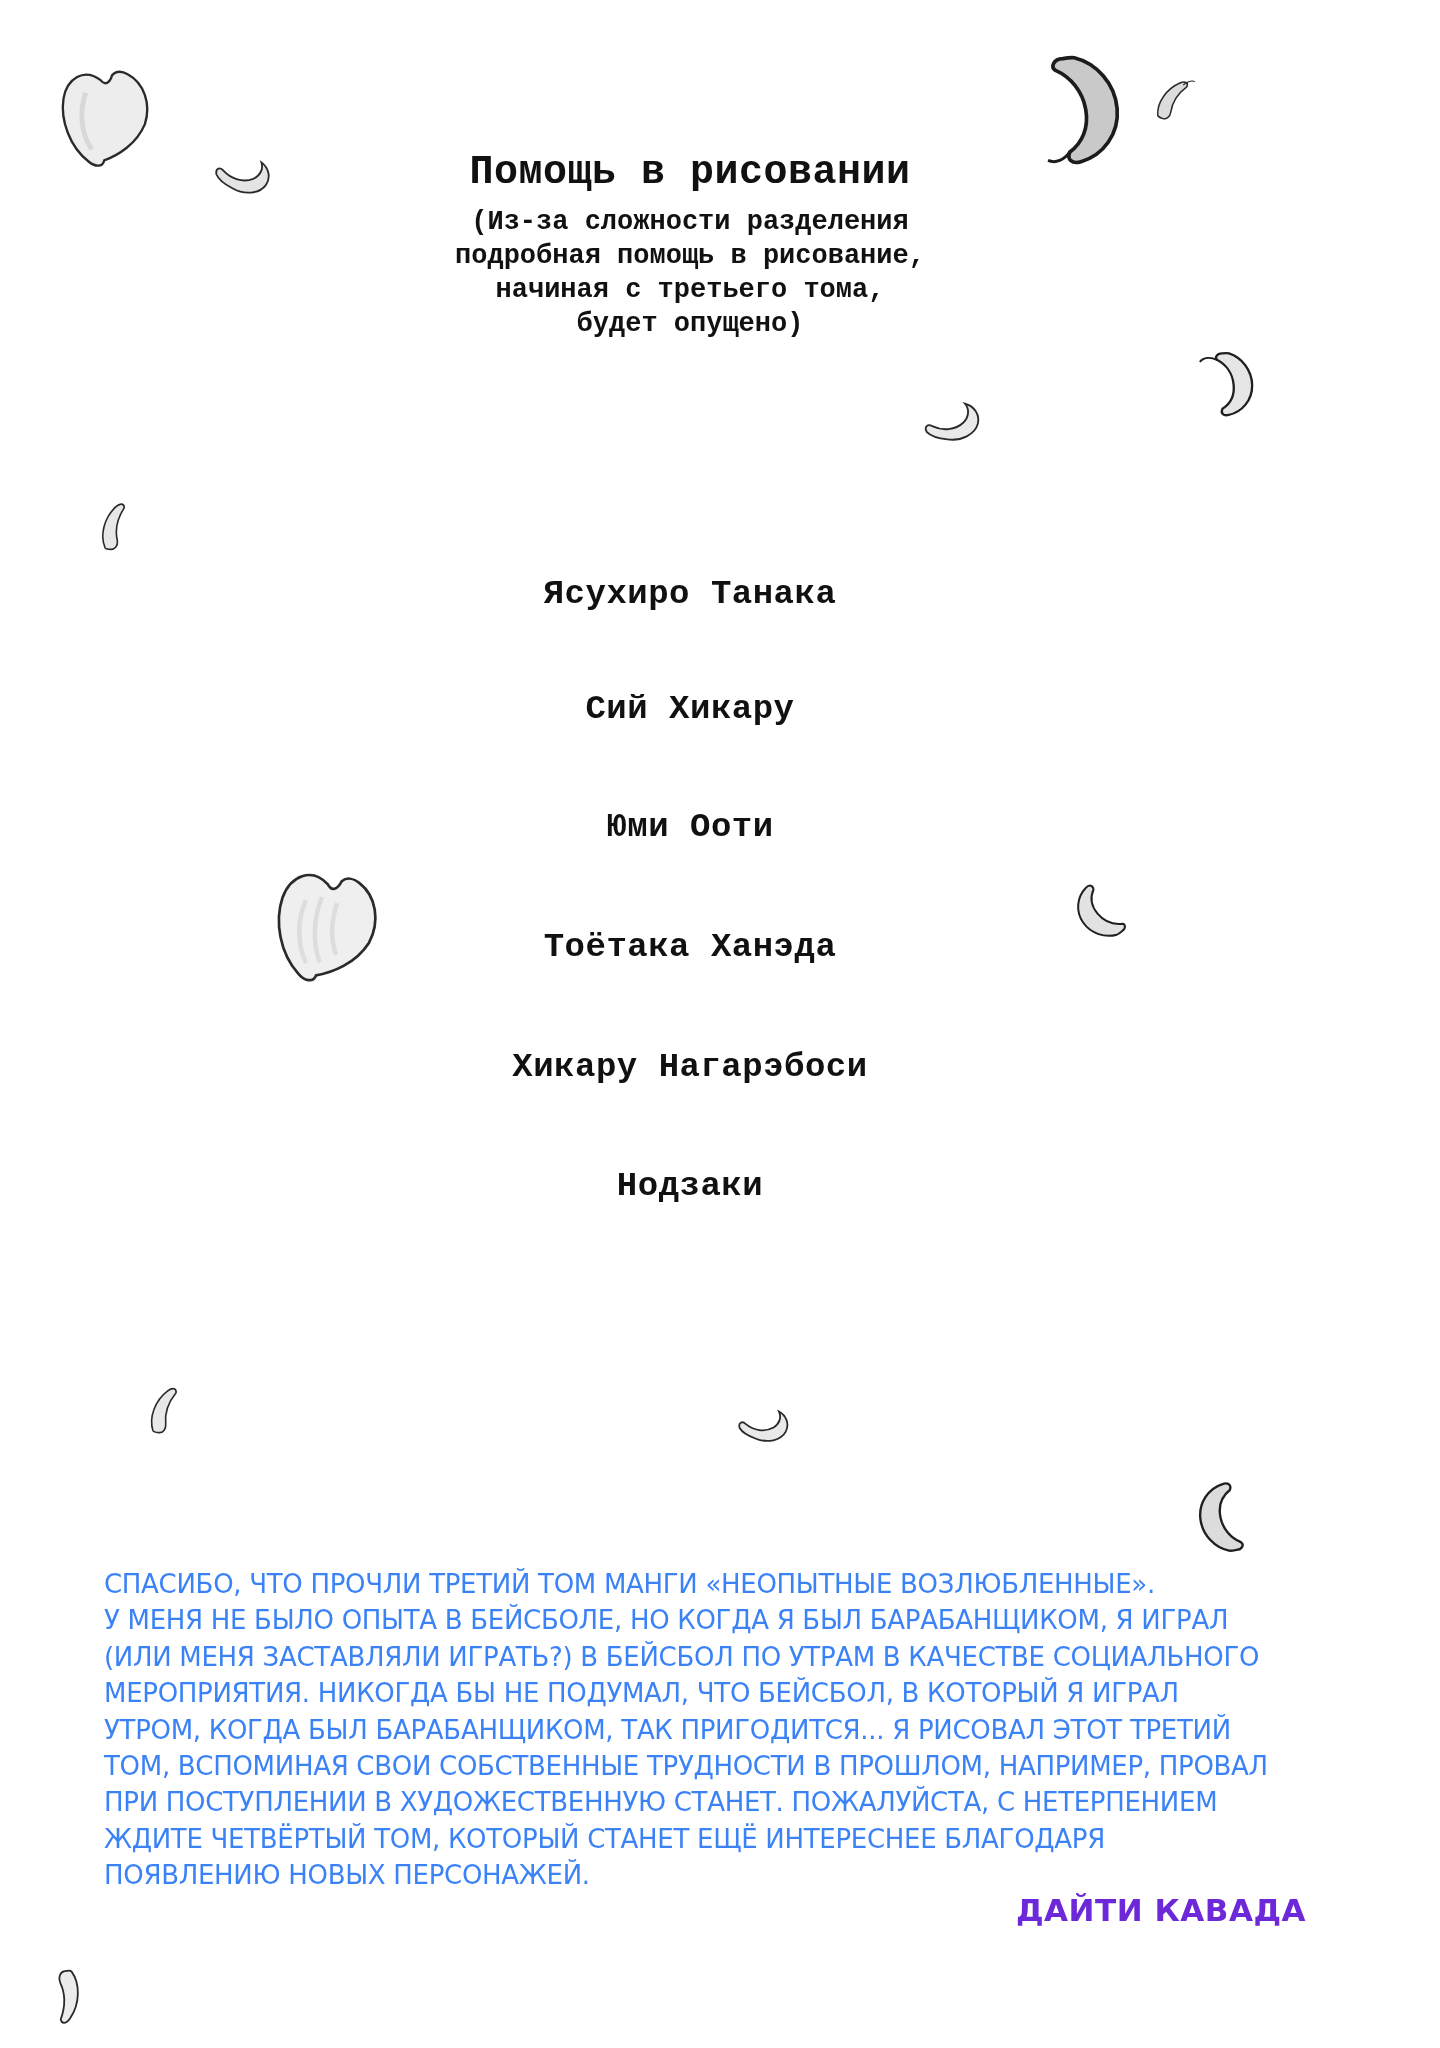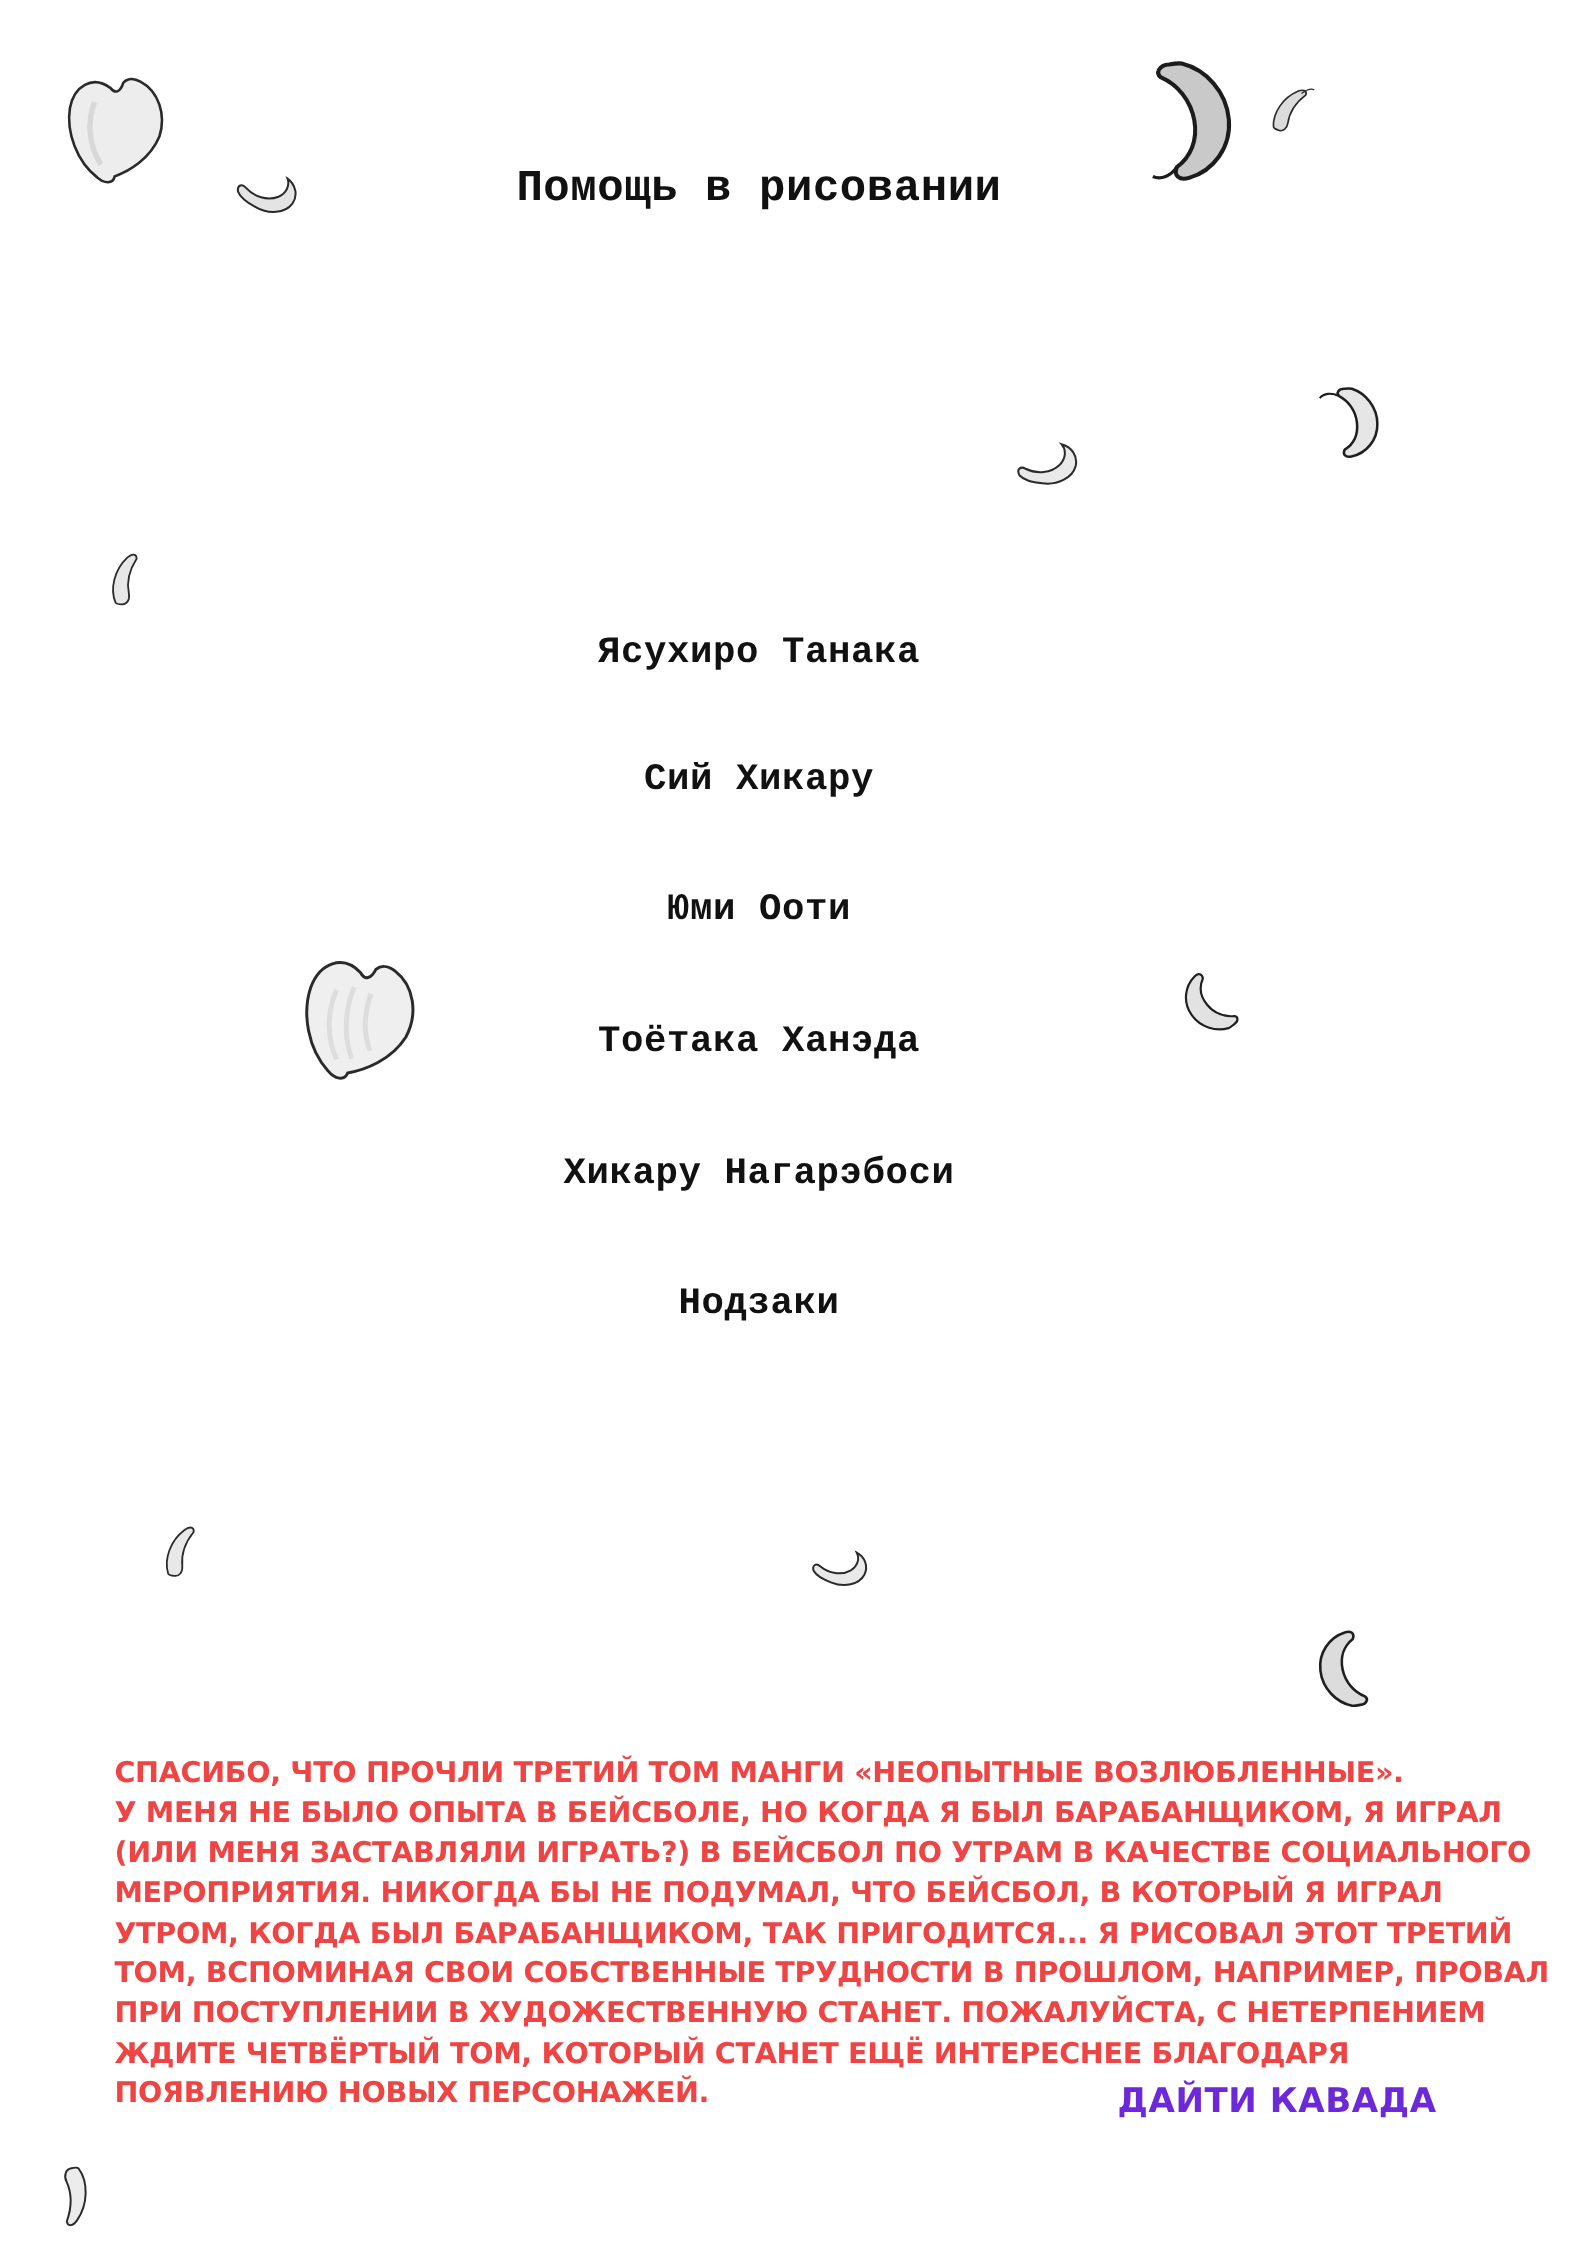--- a/index.html
+++ b/index.html
@@ -34,46 +34,51 @@
   .name.n1{top:690px}
   .name.n2{top:808px}
   .name.n3{top:928px}
   .name.n4{top:1048px}
   .name.n5{top:1167px}
 
   
   .afterword{
     position:absolute;left:104px;top:1566px;width:1300px;
     font-family:"DejaVu Sans", sans-serif;
-    font-weight:bold;
+    font-weight:normal;
     font-size:26px;line-height:36.4px;
     letter-spacing:-0.3px;
-    color:#ef4444;
+    color:#3b82f6;
     white-space:nowrap;
-    margin-top:28px;
   }
   .signature{
     position:absolute;left:1016px;top:1892px;
     font-family:"DejaVu Sans", sans-serif;
     font-weight:bold;font-size:31px;letter-spacing:.5px;
     color:#6d28d9;white-space:nowrap;
   }
 
   
   .petal{position:absolute;pointer-events:none;}
   .petal svg{display:block;width:100%;height:100%;overflow:visible;}
 </style>
 </head>
 <body>
 
 <div class="page">
 
   <div class="center-col">
     <div class="title">Помощь в рисовании</div>
 
+    <div class="subtitle">
+      <div>(Из-за сложности разделения</div>
+      <div>подробная помощь в рисование,</div>
+      <div>начиная с третьего тома,</div>
+      <div>будет опущено)</div>
+    </div>
 
     <div class="names">
       <div class="name n0">Ясухиро Танака</div>
       <div class="name n1">Сий Хикару</div>
       <div class="name n2">Юми Ооти</div>
       <div class="name n3">Тоётака Ханэда</div>
       <div class="name n4">Хикару Нагарэбоси</div>
       <div class="name n5">Нодзаки</div>
     </div>
   </div>

